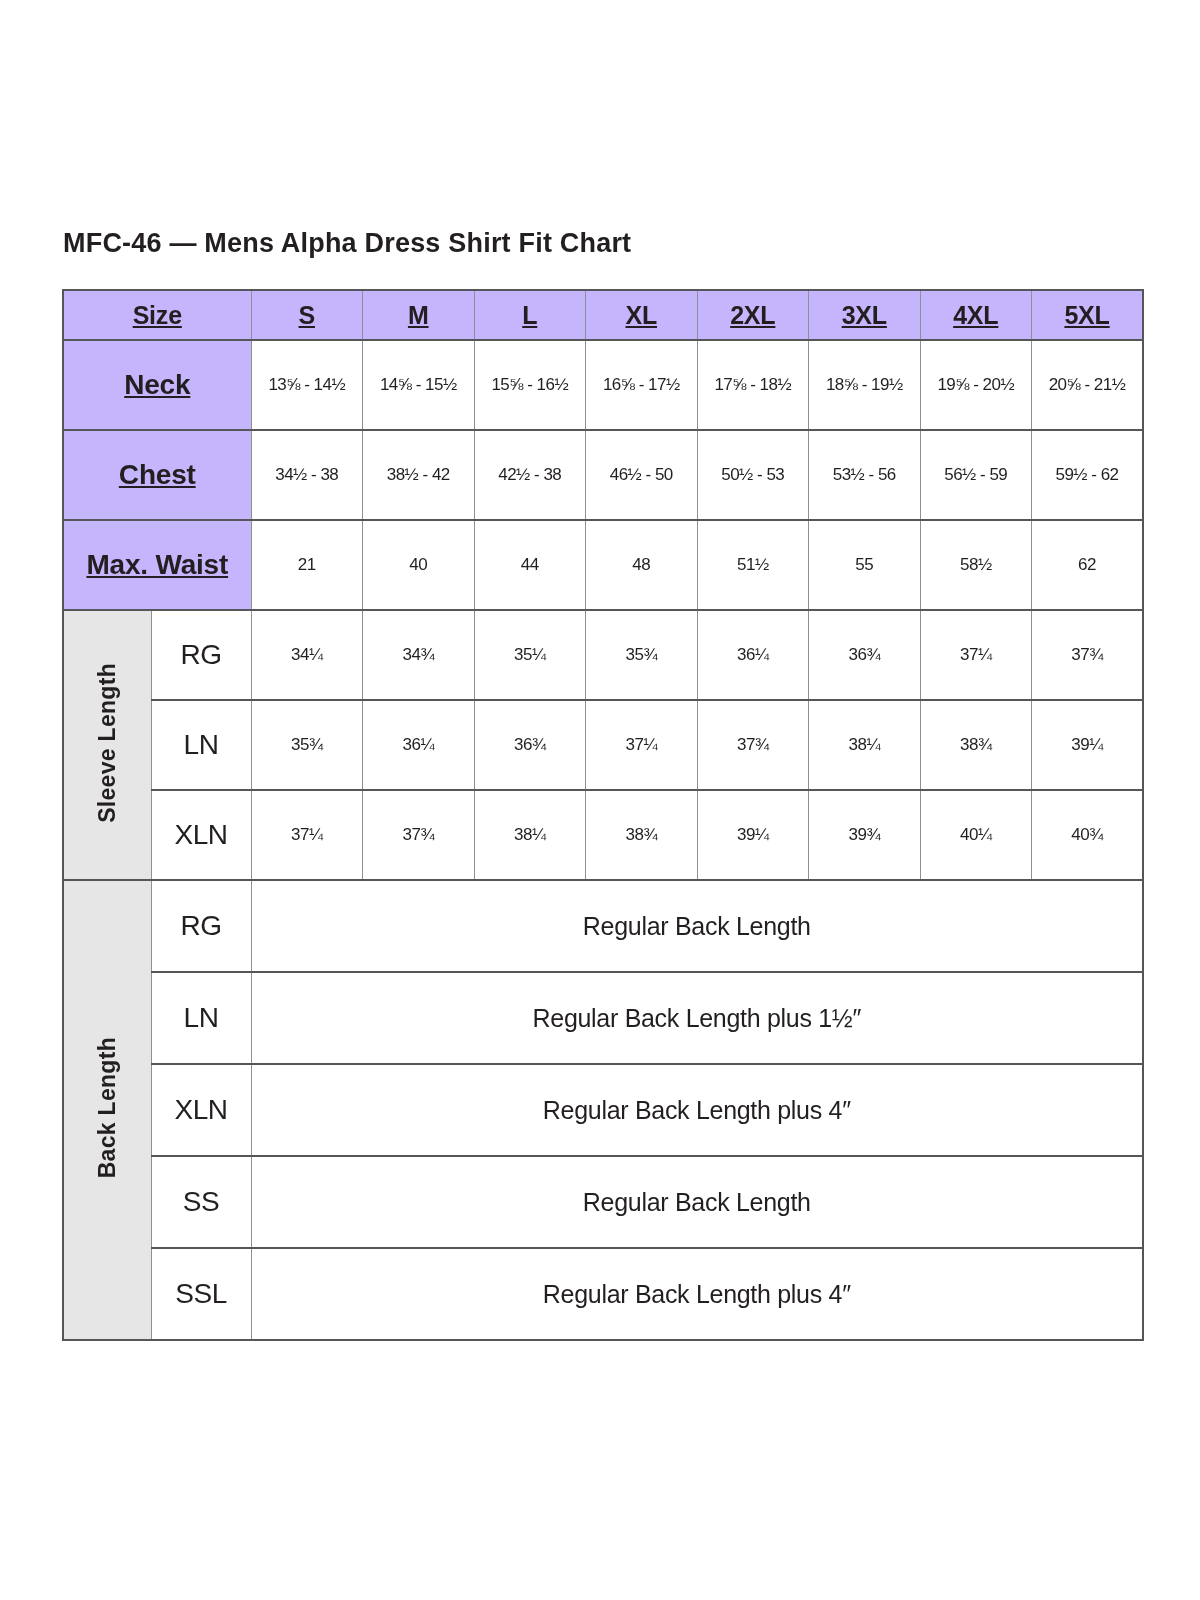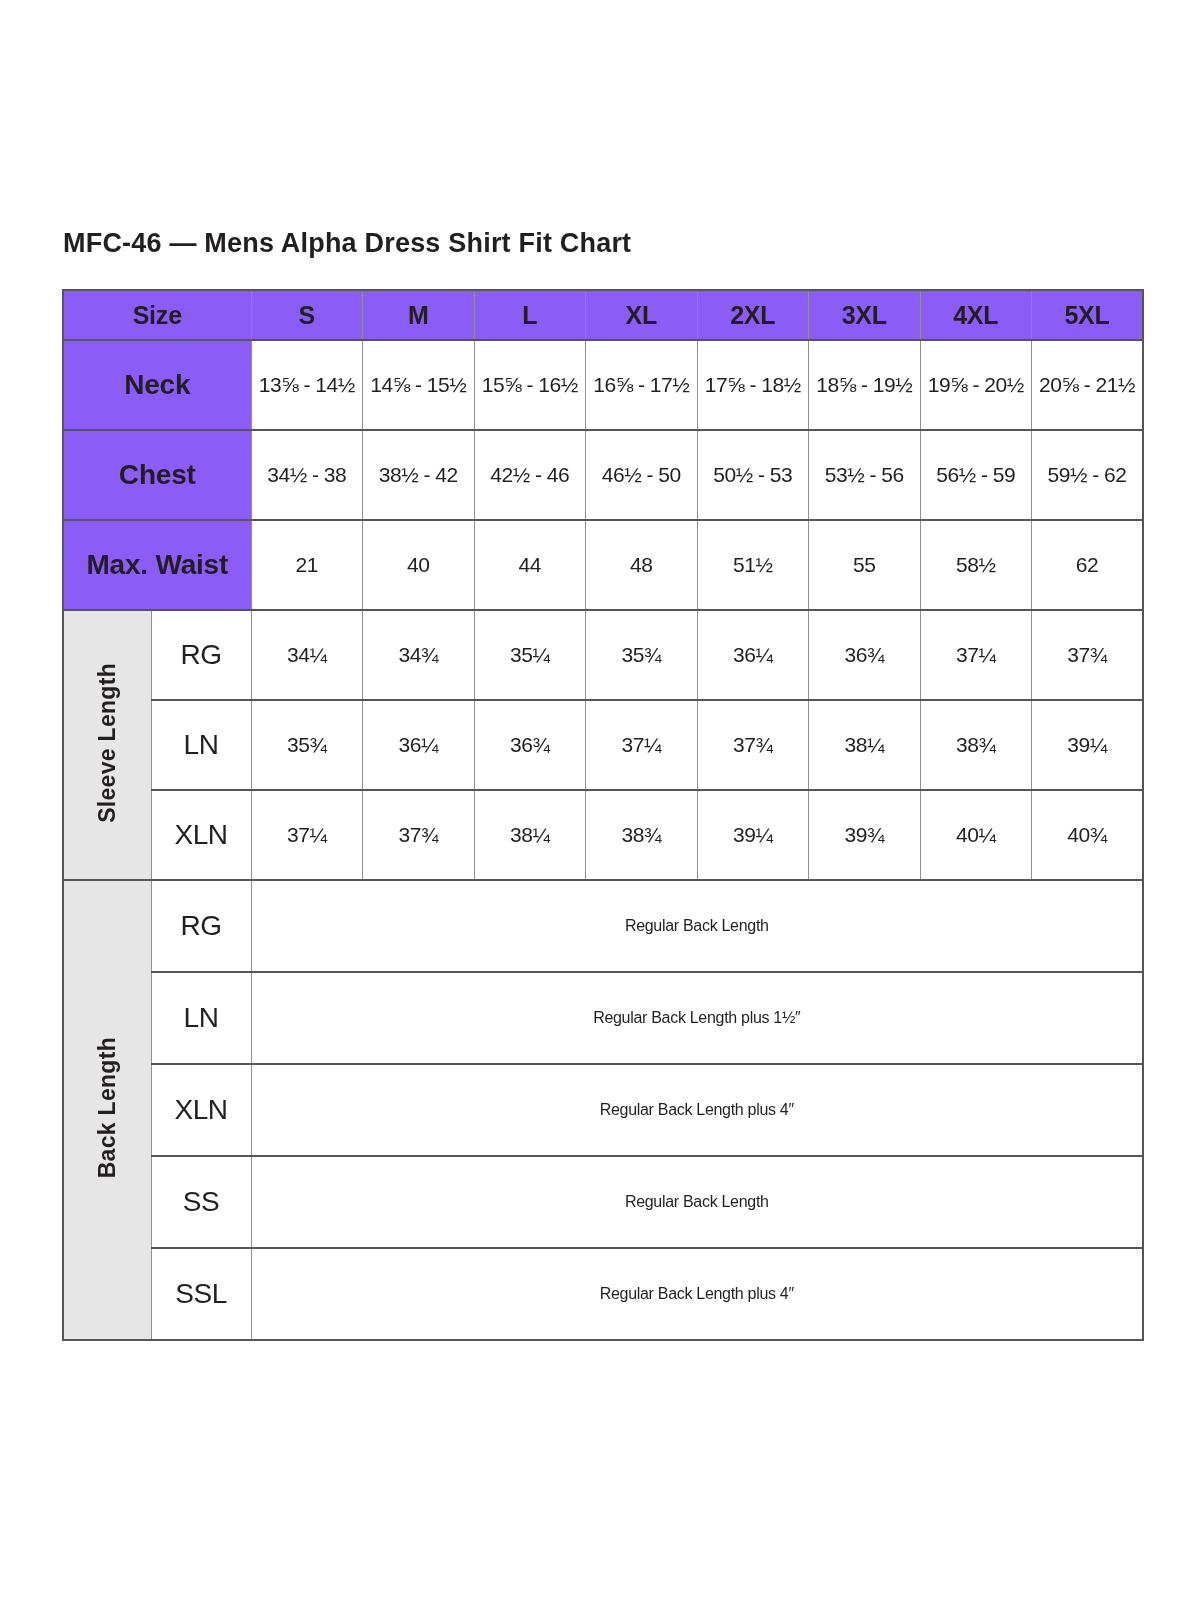--- a/index.html
+++ b/index.html
@@ -39,26 +39,26 @@
     padding: 0;
     text-align: center;
     vertical-align: middle;
     overflow: hidden;
   }
 
   tr.r-hdr { height: 50px; }
   tr.r-m   { height: 90px; }
   tr.r-b   { height: 92px; }
 
-  .gray  { background: #8b5cf6; }
+  .gray  { background: #c4b5fd; text-decoration: underline; }
   .head  { font-size: 25px; font-weight: bold; letter-spacing: -0.2px; }
   .lbl   { font-size: 28px; font-weight: bold; letter-spacing: -0.2px; }
-  .val   { font-size: 21px; font-weight: normal; letter-spacing: -0.5px; white-space: nowrap; }
+  .val   { font-size: 17px; font-weight: normal; letter-spacing: -0.5px; white-space: nowrap; }
   .sub   { font-size: 28px; font-weight: normal; letter-spacing: -0.5px; }
-  .btext { font-size: 16px; font-weight: normal; letter-spacing: -0.3px; }
+  .btext { font-size: 25px; font-weight: normal; letter-spacing: -0.3px; }
 
   td.vcell { background: #e6e6e7; }
   .vtext {
     display: inline-block;
     writing-mode: vertical-rl;
     transform: rotate(180deg);
     font-size: 23px;
     font-weight: bold;
     letter-spacing: 0.3px;
     white-space: nowrap;
@@ -107,21 +107,21 @@
       <td class="val">17⅝ - 18½</td>
       <td class="val">18⅝ - 19½</td>
       <td class="val">19⅝ - 20½</td>
       <td class="val">20⅝ - 21½</td>
     </tr>
 
     <tr class="r-m">
       <th class="gray lbl" colspan="2">Chest</th>
       <td class="val">34½ - 38</td>
       <td class="val">38½ - 42</td>
-      <td class="val">42½ - 46</td>
+      <td class="val">42½ - 38</td>
       <td class="val">46½ - 50</td>
       <td class="val">50½ - 53</td>
       <td class="val">53½ - 56</td>
       <td class="val">56½ - 59</td>
       <td class="val">59½ - 62</td>
     </tr>
 
     <tr class="r-m">
       <th class="gray lbl" colspan="2">Max. Waist</th>
       <td class="val">21</td>

